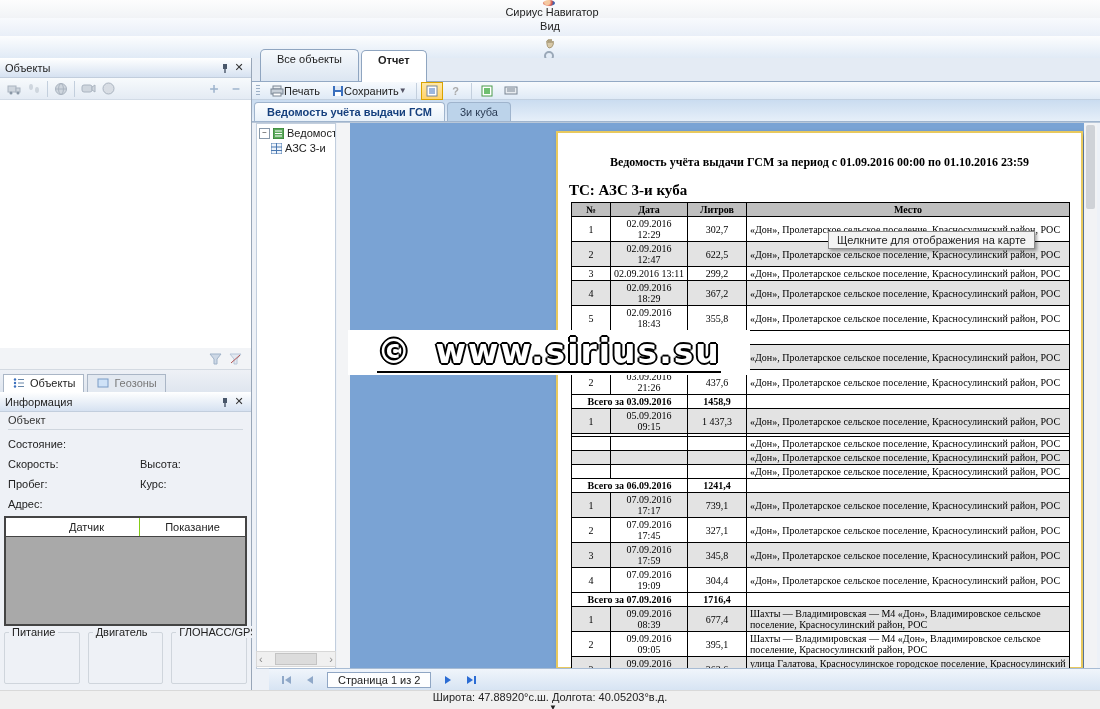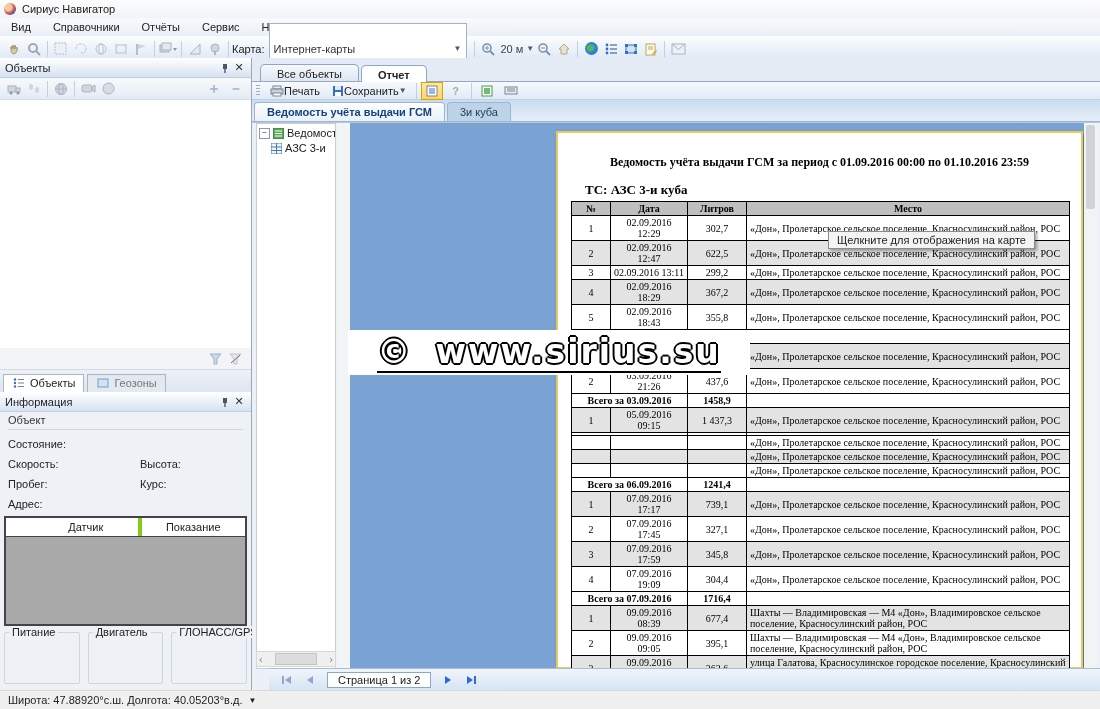--- a/index.html
+++ b/index.html
@@ -1,18 +1,18 @@
 <!DOCTYPE html>
 <html><head>
 <meta charset="utf-8">
 <style>
   html,body{margin:0;padding:0;}
   body{width:1100px;height:709px;position:relative;overflow:hidden;
        font-family:"Liberation Sans",sans-serif;font-size:11px;color:#222;background:#fff;}
-  .abs{position:absolute;}
+  .abs{position:absolute;flex-direction:column;}
   
   #titlebar{left:0;top:0;width:1100px;height:18px;background:linear-gradient(#fdfdfd,#f1f3f6);display:flex;align-items:center;padding-left:4px;box-sizing:border-box;}
   #appicon{width:12px;height:12px;border-radius:50%;background:radial-gradient(circle at 35% 35%,#f6c9a0 0 30%,#d4504a 55%,#3a62b0 75%);margin-right:6px;}
   
   #menubar{left:0;top:18px;width:1100px;height:18px;background:linear-gradient(#f8fafd,#e9eff8);display:flex;align-items:center;}
   #menubar span{padding:2px 11px;}
   
   #toolbar{left:0;top:36px;width:1100px;height:26px;background:linear-gradient(#fcfdfe,#dde8f5);border-bottom:1px solid #b9c7d8;display:flex;align-items:center;padding:0 4px;box-sizing:border-box;}
   .sep{width:1px;height:16px;background:#c3cfdd;margin:0 3px;}
   .ico{width:18px;height:18px;display:inline-flex;align-items:center;justify-content:center;margin:0 1px;}
@@ -35,31 +35,31 @@
   .ltab.inactive{background:#e3e9f1;color:#777;}
   #infohead{position:absolute;left:0;top:334px;width:251px;}
   #infobody{position:absolute;left:0;top:354px;width:251px;height:104px;padding:2px 8px;box-sizing:border-box;}
   .grp{color:#333;}
   .grpline{border-top:1px solid #cfd6de;margin-top:3px;}
   .irow{margin-top:8px;display:flex;}
   .irow .c2{position:absolute;left:140px;}
   #senstable{position:absolute;left:4px;top:458px;width:243px;height:110px;border:2px solid #444;background:#a9a9a9;box-sizing:border-box;}
   #senshead{display:flex;height:18px;background:#fff;border-bottom:1px solid #444;}
   #senshead div{flex:1;display:flex;align-items:center;justify-content:center;}
-  #senshead div:first-child{border-right:4px solid #84cc16;margin-left:28px;}
+  #senshead div:first-child{border-right:1px solid #84cc16;margin-left:28px;}
   #grpboxes{position:absolute;left:4px;top:574px;width:243px;height:52px;display:flex;gap:8px;text-align:center;}
   .gbox{border:1px solid #cfd5dc;border-radius:2px;position:relative;flex:1;}
   .gbox>span{position:absolute;top:-7px;left:4px;background:#eef1f6;padding:0 3px;white-space:nowrap;}
   
   #statusbar{left:0;top:690px;width:1100px;height:19px;background:#f0f0f0;border-top:1px solid #d9d9d9;display:flex;align-items:center;padding:0 8px;box-sizing:border-box;}
   #statusbar .caret{margin-left:6px;color:#222;}
   
   #main{left:252px;top:58px;width:848px;height:632px;background:#edf1f7;}
   #maintabs{position:absolute;left:0;top:0;width:848px;height:24px;display:flex;align-items:flex-end;padding-left:8px;box-sizing:border-box;border-bottom:1px solid #93a9c4;background:#e4ebf4;}
-  .mtab{padding:3px 16px 1px;border:1px solid #8fa5c0;border-bottom:none;border-radius:5px 5px 0 0;background:linear-gradient(#f6f9fc,#dce6f2);margin-right:2px;}
+  .mtab{padding:3px 16px 16px;border:1px solid #8fa5c0;border-bottom:none;border-radius:5px 5px 0 0;background:linear-gradient(#f6f9fc,#dce6f2);margin-right:2px;}
   .mtab.active{background:#fff;font-weight:bold;position:relative;top:1px;}
   #rtoolbar{position:absolute;left:0;top:24px;width:848px;height:18px;background:linear-gradient(#f7fafd,#dfeaf6);border-bottom:1px solid #c2d0e0;display:flex;align-items:center;padding-left:4px;box-sizing:border-box;}
   .grip{width:4px;height:12px;margin-right:4px;background:repeating-linear-gradient(#9db0c6 0 1px,transparent 1px 3px);}
   .tbtn{display:flex;align-items:center;padding:1px 6px;}
   .sqbtn{width:20px;height:16px;border:1px solid transparent;display:inline-flex;align-items:center;justify-content:center;margin:0 1px;}
   .sqbtn.hl{background:linear-gradient(#ffe8a6,#ffd36b);border-color:#d9a300;}
   .qmark{color:#aaa;font-weight:bold;}
   #subtabs{position:absolute;left:0;top:42px;width:848px;height:22px;background:linear-gradient(#cadcf0,#e6eff9);display:flex;align-items:flex-end;padding-left:2px;box-sizing:border-box;border-bottom:1px solid #9fb4cd;}
   .stab{padding:3px 12px 3px;border:1px solid #9fb4cd;border-bottom:none;border-radius:4px 4px 0 0;}
   .stab.active{background:linear-gradient(#fdfeff,#e8f1fa);color:#16407e;font-weight:bold;}
@@ -73,21 +73,21 @@
   .rpticon{width:11px;height:11px;flex:0 0 auto;}
   #treehscroll{position:absolute;left:4px;top:528px;width:80px;height:16px;background:#f0f0f0;border:1px solid #d8d8d8;display:flex;align-items:center;justify-content:space-between;padding:0 2px;box-sizing:border-box;color:#888;}
   #treehscroll .thumb{width:40px;height:10px;background:#dcdcdc;border:1px solid #c4c4c4;}
   #vstrip{position:absolute;left:85px;top:0;width:13px;height:546px;background:#f3f4f6;border-right:1px solid #dfe3e8;}
   #viewer{position:absolute;left:98px;top:0;width:734px;height:546px;background:#7aa3d4;overflow:hidden;}
   #rightscroll{position:absolute;left:832px;top:0;width:13px;height:546px;background:#f2f3f5;}
   #rightscroll .thumb{margin:2px 2px;width:9px;height:84px;background:#cfd2d7;border-radius:2px;}
   
   #page{position:absolute;left:206px;top:8px;width:527px;height:538px;background:#fff;border:2px solid #e8c95e;box-sizing:border-box;box-shadow:3px 3px 5px rgba(0,0,0,.35);font-family:"Liberation Serif",serif;color:#000;}
   #rpt-title{margin-top:22px;text-align:center;font-weight:bold;font-size:12px;padding:0 14px;}
-  #rpt-vehicle{margin:12px 0 3px 27px;font-weight:bold;font-size:13px;}
+  #rpt-vehicle{margin:12px 0 3px 11px;font-weight:bold;font-size:15px;}
   table.rpt{border-collapse:collapse;margin-left:13px;width:499px;table-layout:fixed;font-size:10px;}
   table.rpt col.c1{width:39px;} table.rpt col.c2{width:77px;} table.rpt col.c3{width:59px;}
   table.rpt th,table.rpt td{border:1px solid #000;padding:1px 3px;line-height:11px;vertical-align:middle;}
   table.rpt th{background:#bfbfbf;font-weight:bold;text-align:center;}
   td.c-n,td.c-date,td.c-lit{text-align:center;}
   tr.shaded td{background:#e3e3e3;}
   tr.total-row td{font-weight:bold;text-align:center;}
   td.nowrap{white-space:nowrap;overflow:hidden;}
   
   #watermark{position:absolute;left:96px;top:272px;width:402px;height:45px;background:#fff;z-index:6;display:flex;align-items:center;justify-content:center;overflow:hidden;}

